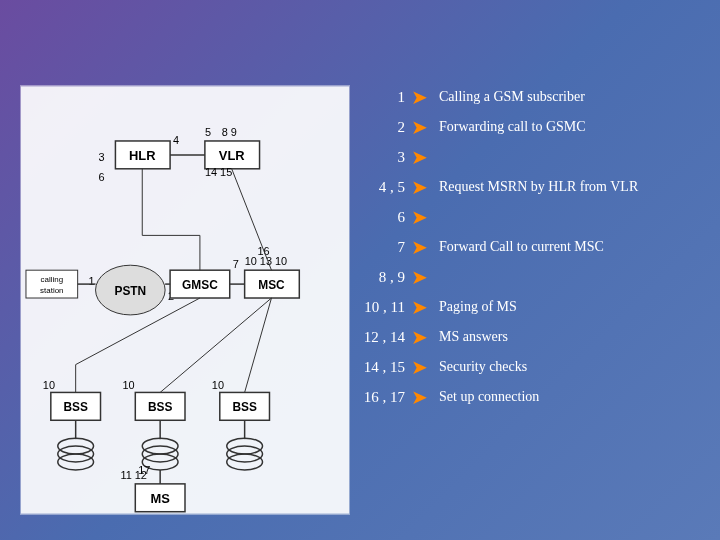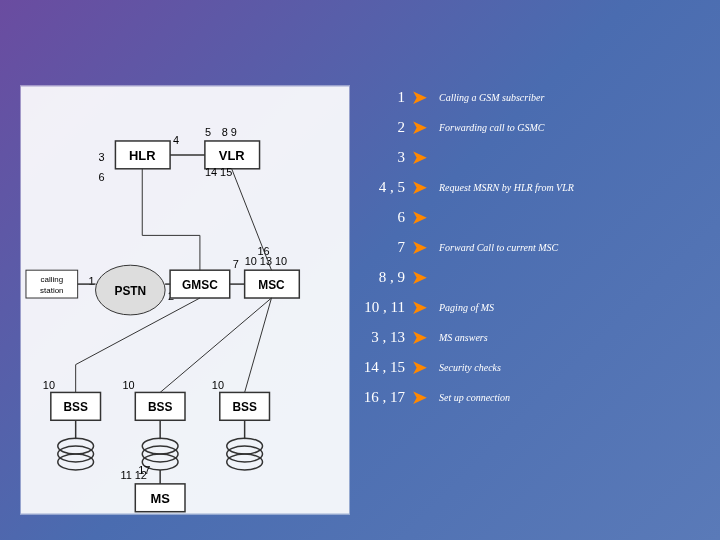--- a/index.html
+++ b/index.html
@@ -66,22 +66,21 @@
     }
 
     .step-arrow {
       color: #ff8800;
       font-size: 20px;
       min-width: 22px;
     }
 
     .step-text {
       color: #ffffff;
-      font-size: 10px;
-      font-style: italic;
+      font-size: 14px;
     }
   </style>
 </head>
 <body>
 
 <div class="title"></div>
 
 <div class="diagram-area">
   <svg viewBox="0 0 330 430" xmlns="http://www.w3.org/2000/svg">
 
@@ -214,21 +213,21 @@
     <div class="step-row">
       <div class="step-number">8 , 9</div>
       <div class="step-arrow">➤</div>
     </div>
     <div class="step-row">
       <div class="step-number">10 , 11</div>
       <div class="step-arrow">➤</div>
       <div class="step-text">Paging of MS</div>
     </div>
     <div class="step-row">
-      <div class="step-number">3 , 13</div>
+      <div class="step-number">12 , 14</div>
       <div class="step-arrow">➤</div>
       <div class="step-text">MS answers</div>
     </div>
     <div class="step-row">
       <div class="step-number">14 , 15</div>
       <div class="step-arrow">➤</div>
       <div class="step-text">Security checks</div>
     </div>
     <div class="step-row">
       <div class="step-number">16 , 17</div>

